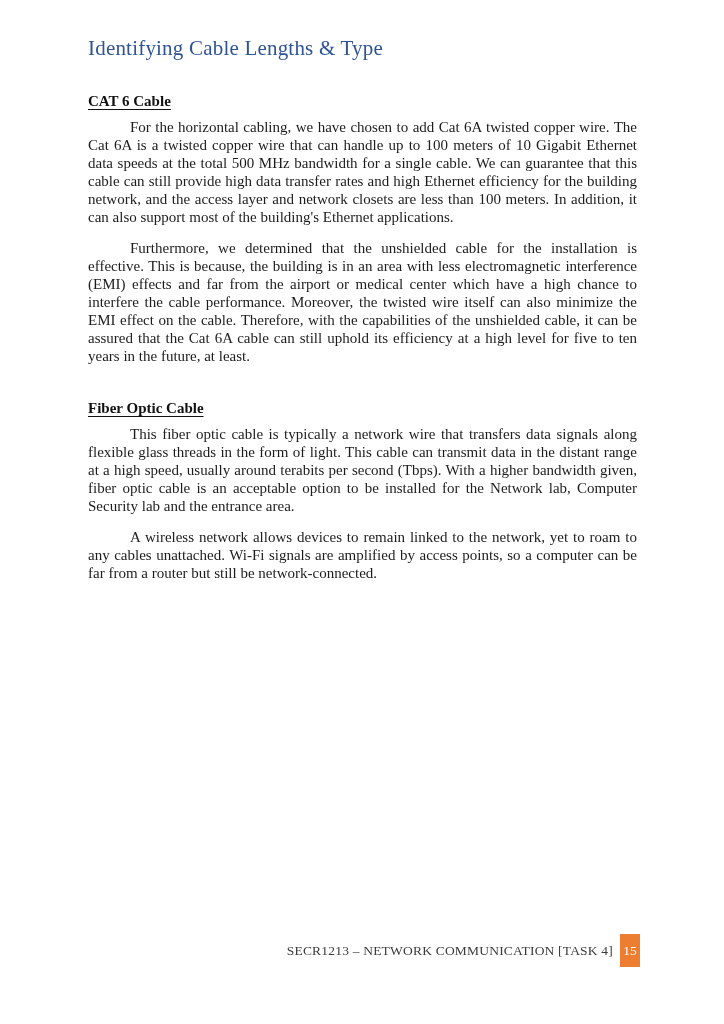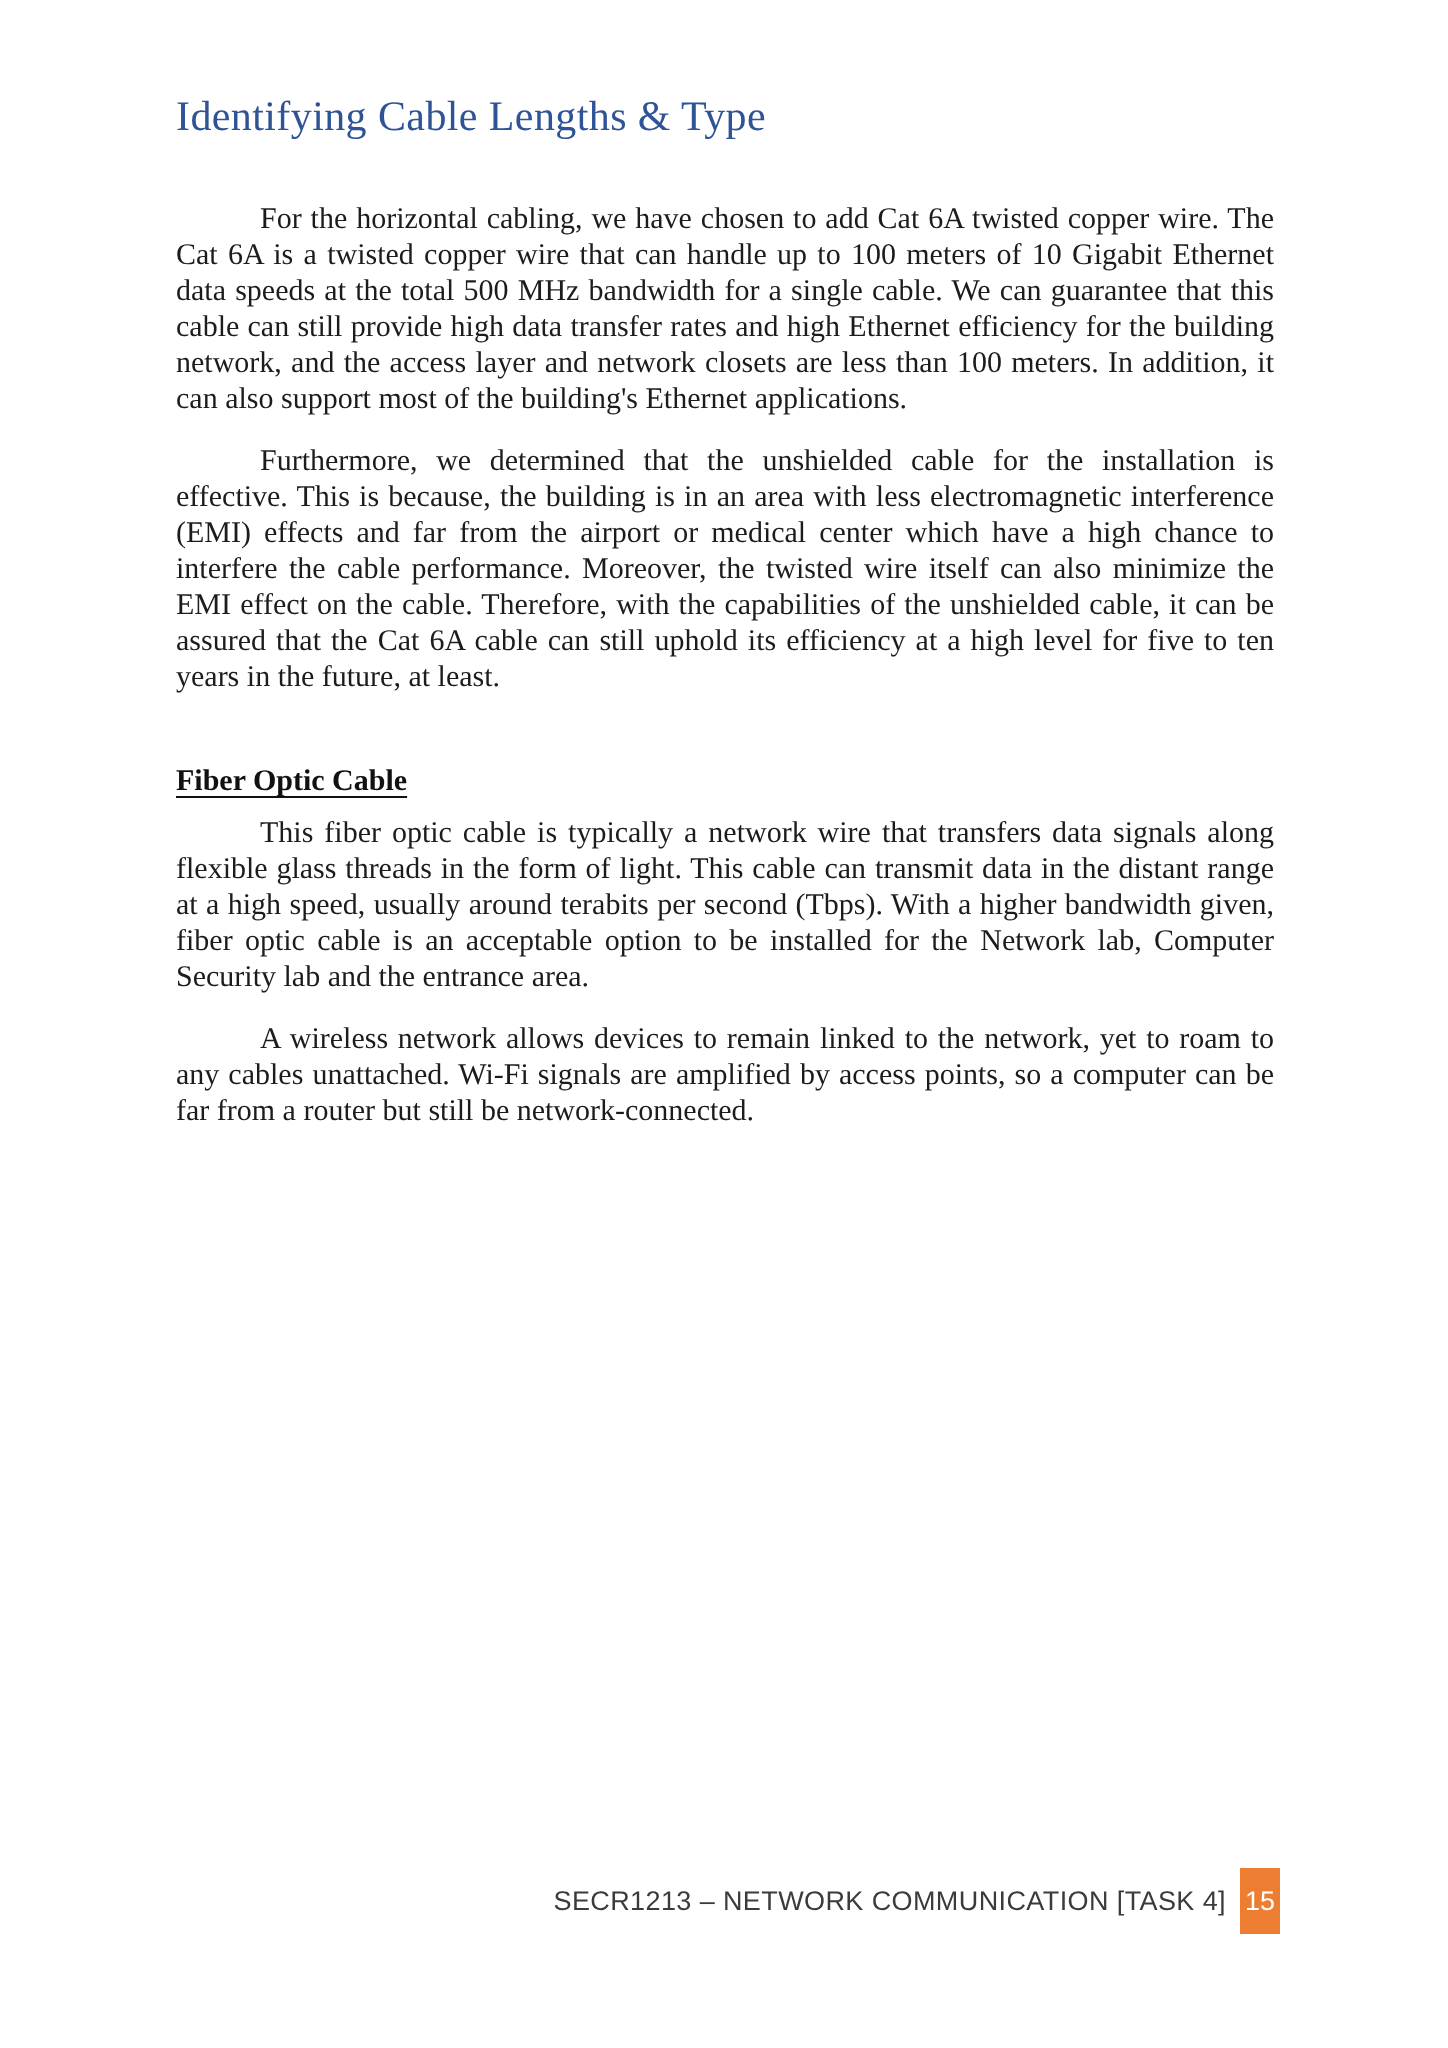--- a/index.html
+++ b/index.html
@@ -14,21 +14,21 @@
     background: #ffffff;
     overflow: hidden;
     font-family: "Liberation Serif", "DejaVu Serif", serif;
     color: #1c1c1c;
   }
   .content {
     position: absolute;
     top: 0;
     left: 88px;
     right: 87px;
-    padding-top: 46px;
+    padding-top: 36px;
   }
   .doc-title {
     font-family: "Liberation Serif", "DejaVu Serif", serif;
     font-size: 21px;
     font-weight: normal;
     color: #2F5496;
     margin: 0 0 30px 0;
     letter-spacing: 0.2px;
   }
   .section-heading {
@@ -56,21 +56,21 @@
   }
   .footer {
     position: absolute;
     top: 934px;
     left: 0;
     right: 84px;
     display: flex;
     justify-content: flex-end;
     align-items: center;
     gap: 7px;
-    font-family: Liberation Sans, sans-serif;
+    font-family: Liberation Serif, serif;
   }
   .footer-text {
     font-size: 13.5px;
     color: #3b3b3b;
     letter-spacing: 0.2px;
   }
   .page-number-box {
     width: 20px;
     height: 33px;
     background: #ED7D31;
@@ -83,20 +83,21 @@
 </style>
 </head>
 <body>
 
 <div class="page">
   <div class="content">
 
     <h1 class="doc-title">Identifying Cable Lengths &amp; Type</h1>
 
     <div>
+      <h2 class="section-heading">CAT 6 Cable</h2>
       <p class="body-para">For the horizontal cabling, we have chosen to add Cat 6A twisted copper wire. The Cat 6A is a twisted copper wire that can handle up to 100 meters of 10 Gigabit Ethernet data speeds at the total 500 MHz bandwidth for a single cable. We can guarantee that this cable can still provide high data transfer rates and high Ethernet efficiency for the building network, and the access layer and network closets are less than 100 meters.  In addition, it can also support most of the building's Ethernet applications.</p>
       <p class="body-para">Furthermore, we determined that the unshielded cable for the installation is effective. This is because, the building is in an area with less electromagnetic interference (EMI) effects and far from the airport or medical center which have a high chance to interfere the cable performance. Moreover, the twisted wire itself can also minimize the EMI effect on the cable. Therefore, with the capabilities of the unshielded cable, it can be assured that the Cat 6A cable can still uphold its efficiency at a high level for five to ten years in the future, at least.</p>
     </div>
 
     <div>
       <h2 class="section-heading spaced-lg">Fiber Optic Cable</h2>
       <p class="body-para">This fiber optic cable is typically a network wire that transfers data signals along flexible glass threads in the form of light. This cable can transmit data in the distant range at a high speed, usually around terabits per second (Tbps). With a higher bandwidth given, fiber optic cable is an acceptable option to be installed for the Network lab, Computer Security lab and the entrance area.</p>
     </div>
 
     <div>

